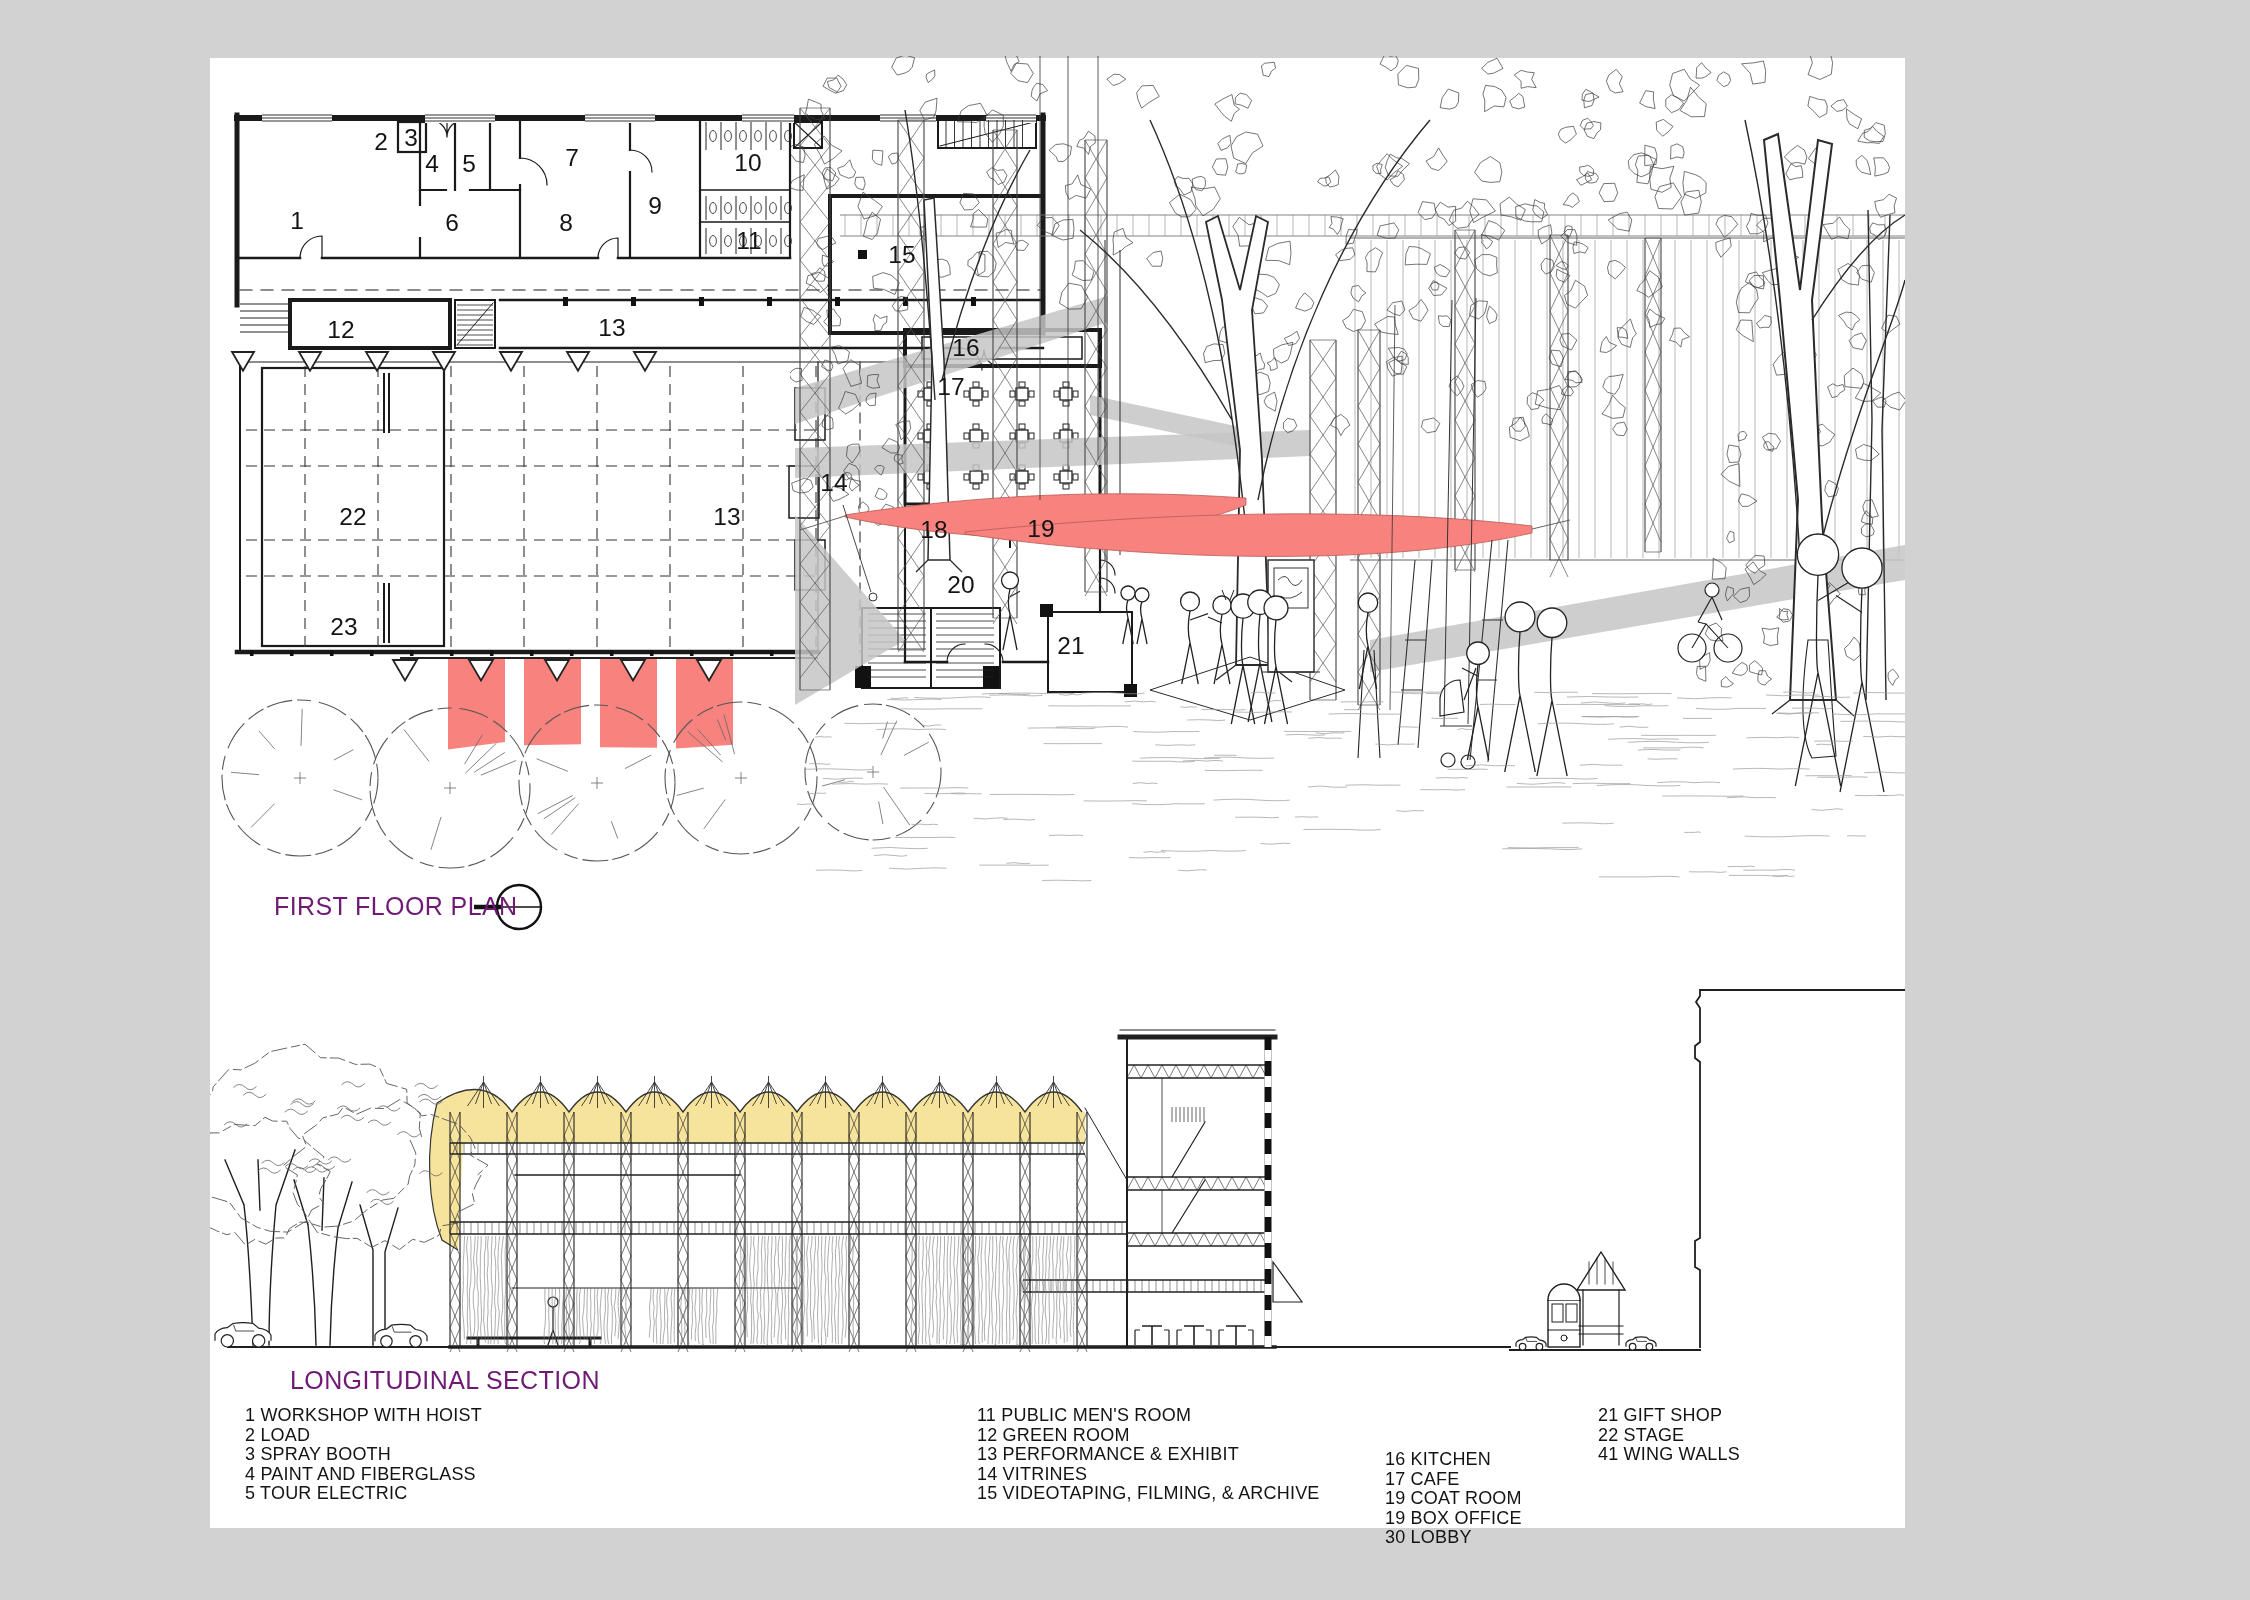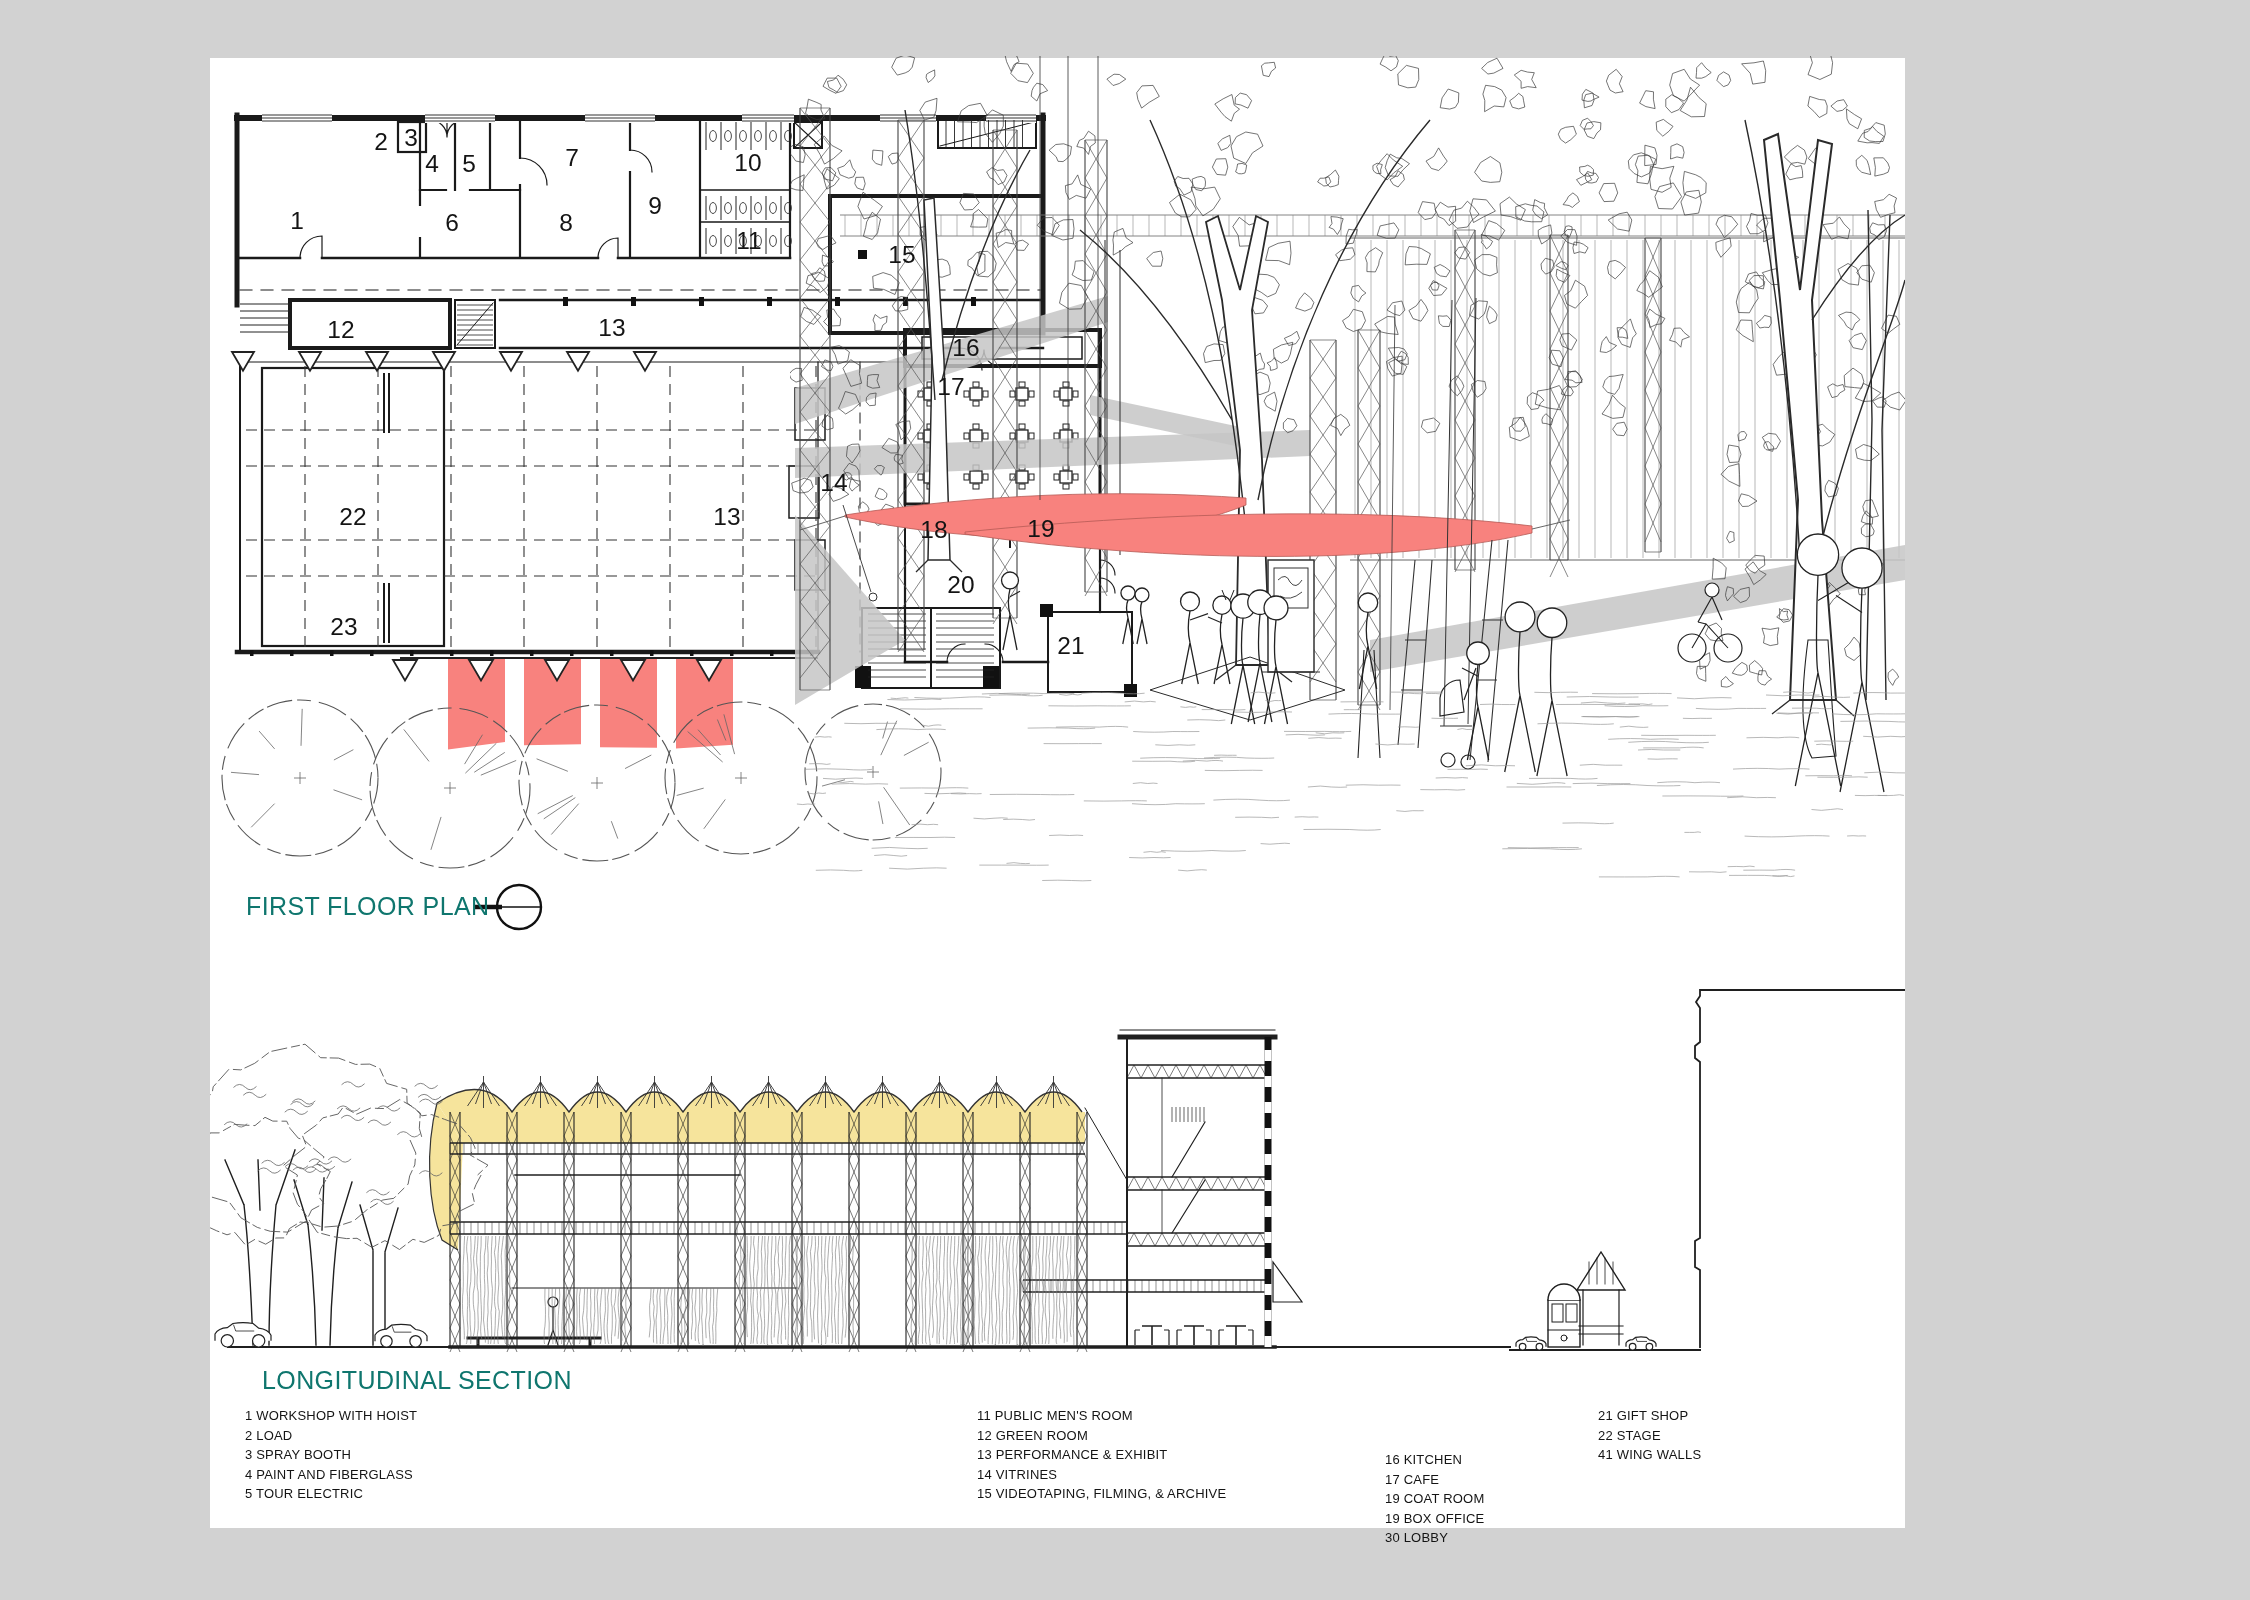--- a/index.html
+++ b/index.html
@@ -1,24 +1,24 @@
 <!DOCTYPE html>
 <html><head>
 <meta charset="utf-8">
 <style>
   html,body{margin:0;padding:0;background:#d2d2d2;}
   .stage{position:relative;width:2250px;height:1600px;background:#d2d2d2;overflow:hidden;
          font-family:"Liberation Sans",sans-serif;}
   #art{position:absolute;left:0;top:0;width:2250px;height:1600px;}
-  .title{position:absolute;color:#0f766e;font-size:25px;letter-spacing:.4px;white-space:nowrap;}
+  .title{position:absolute;color:#701a75;font-size:25px;letter-spacing:.4px;white-space:nowrap;margin-left:28px;}
   .plan-title{left:246px;top:892px;}
   .section-title{left:262px;top:1366px;}
   #legend{position:absolute;left:0;top:0;width:2250px;height:1600px;pointer-events:none;}
   .legend-col{position:absolute;top:1406px;}
-  .legend-row{font-size:13px;line-height:19.5px;color:#141414;white-space:nowrap;letter-spacing:.2px;}
+  .legend-row{font-size:18px;line-height:19.5px;color:#141414;white-space:nowrap;letter-spacing:.2px;}
 </style>
 </head>
 <body>
 
 <div class="stage" style="background: rgb(210, 210, 210);">
   <svg id="art" viewBox="0 0 2250 1600">
     <defs>
       <clipPath id="clip-persp">
           <rect x="790" y="56" width="1115" height="840"></rect>
         </clipPath>

